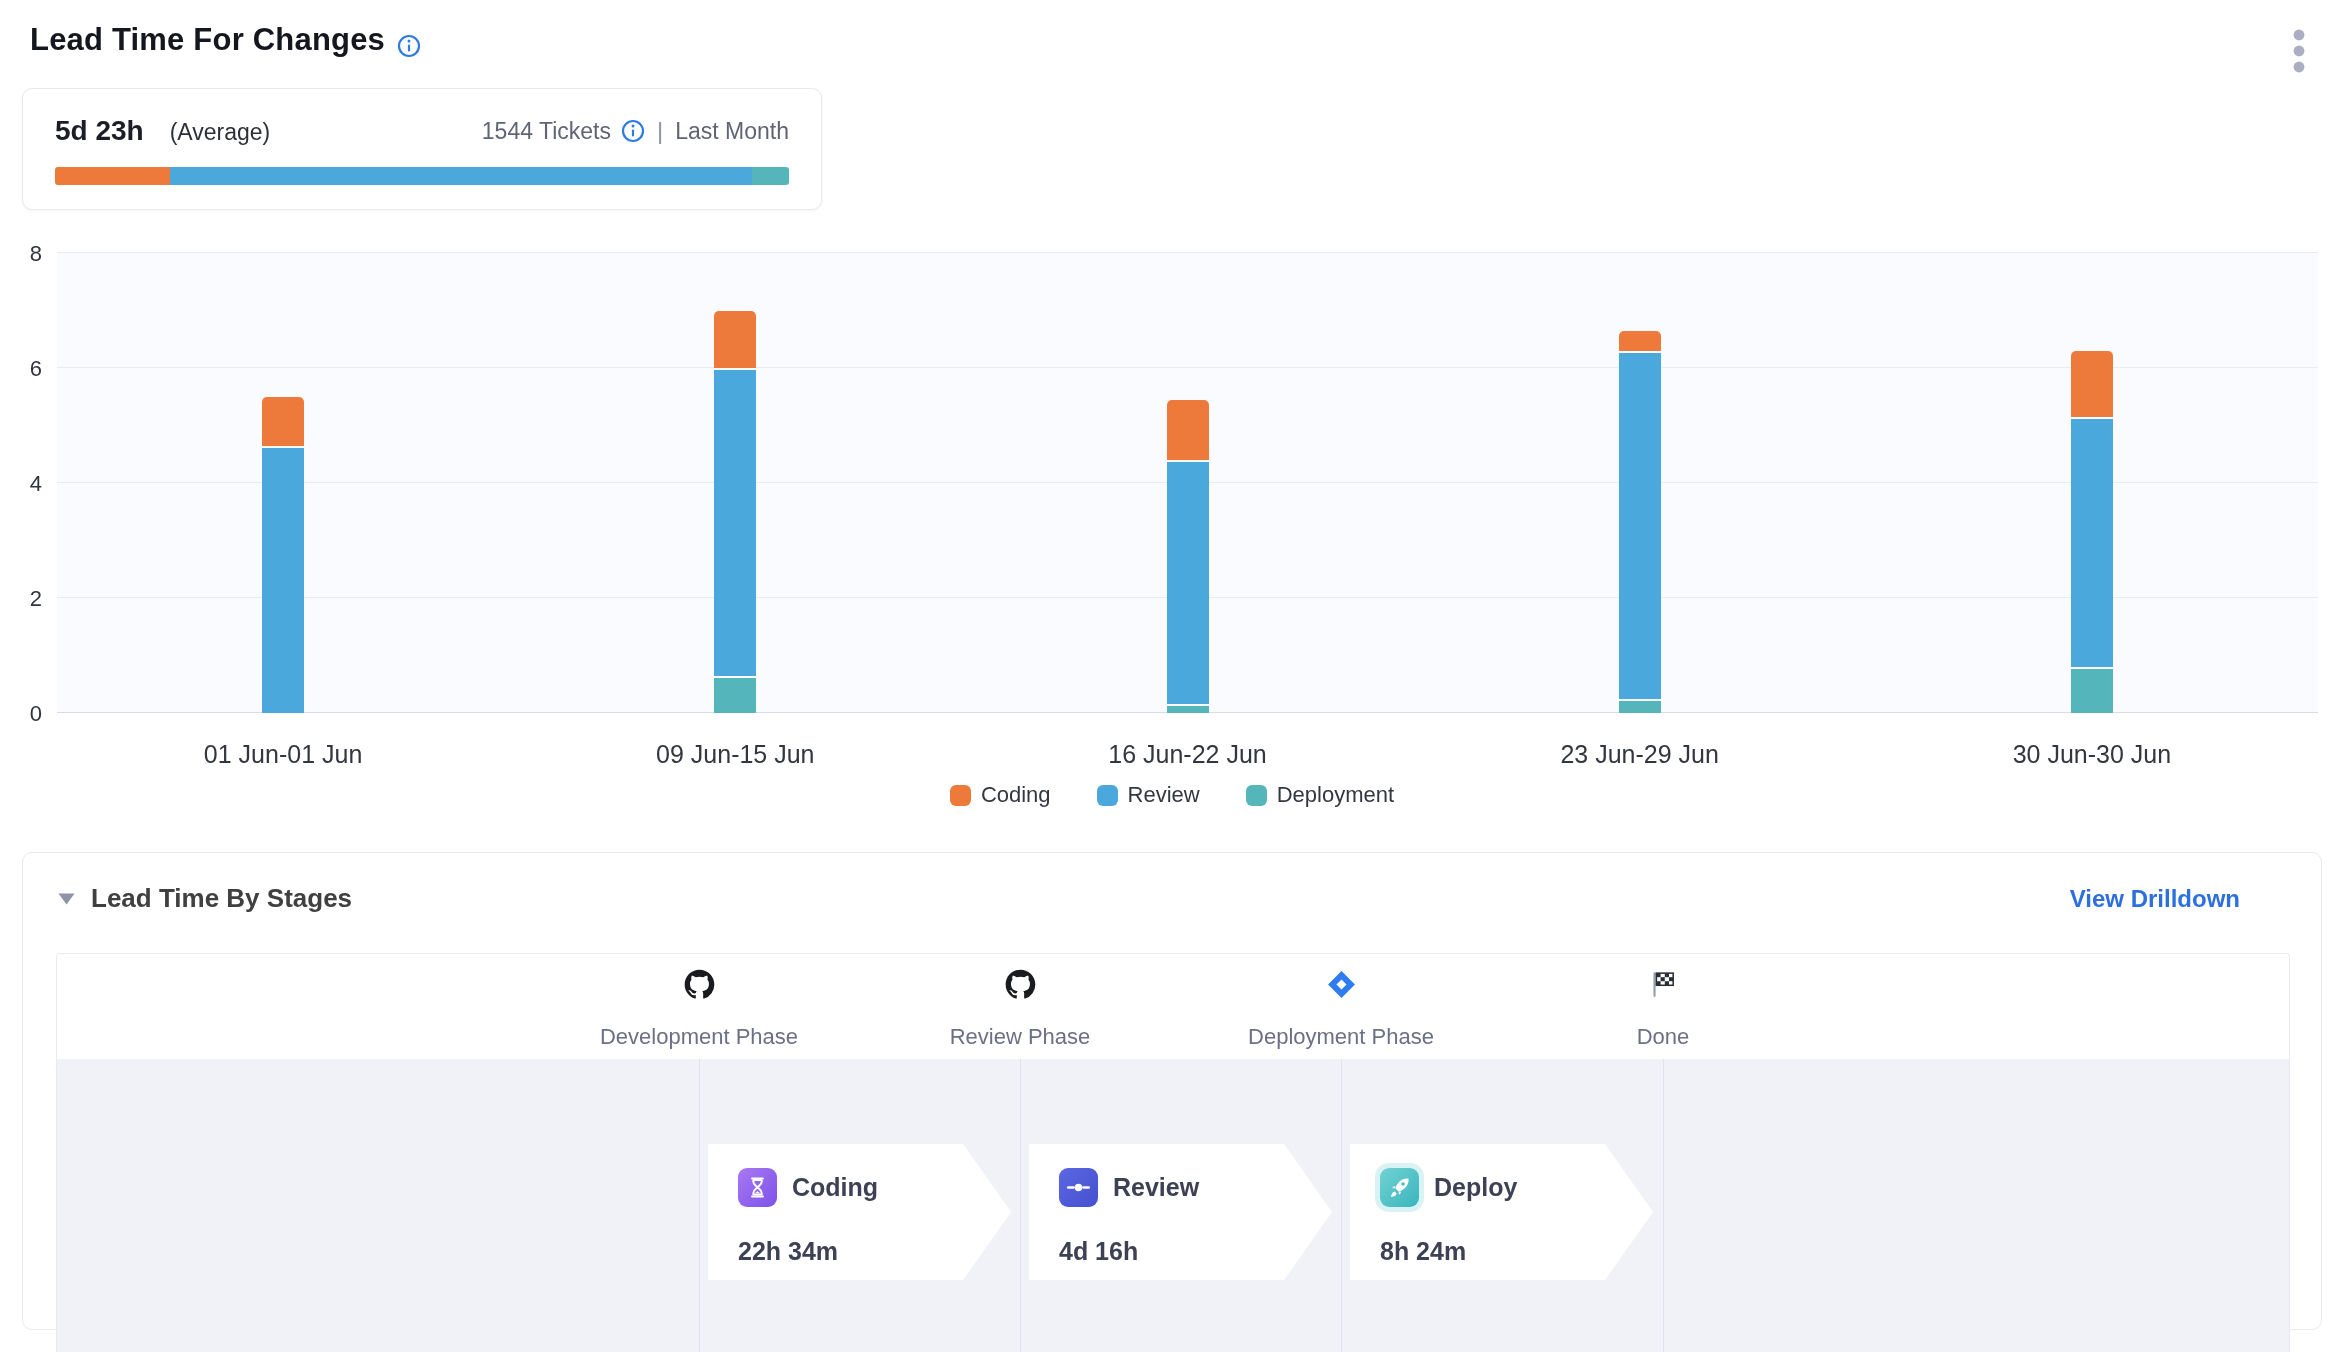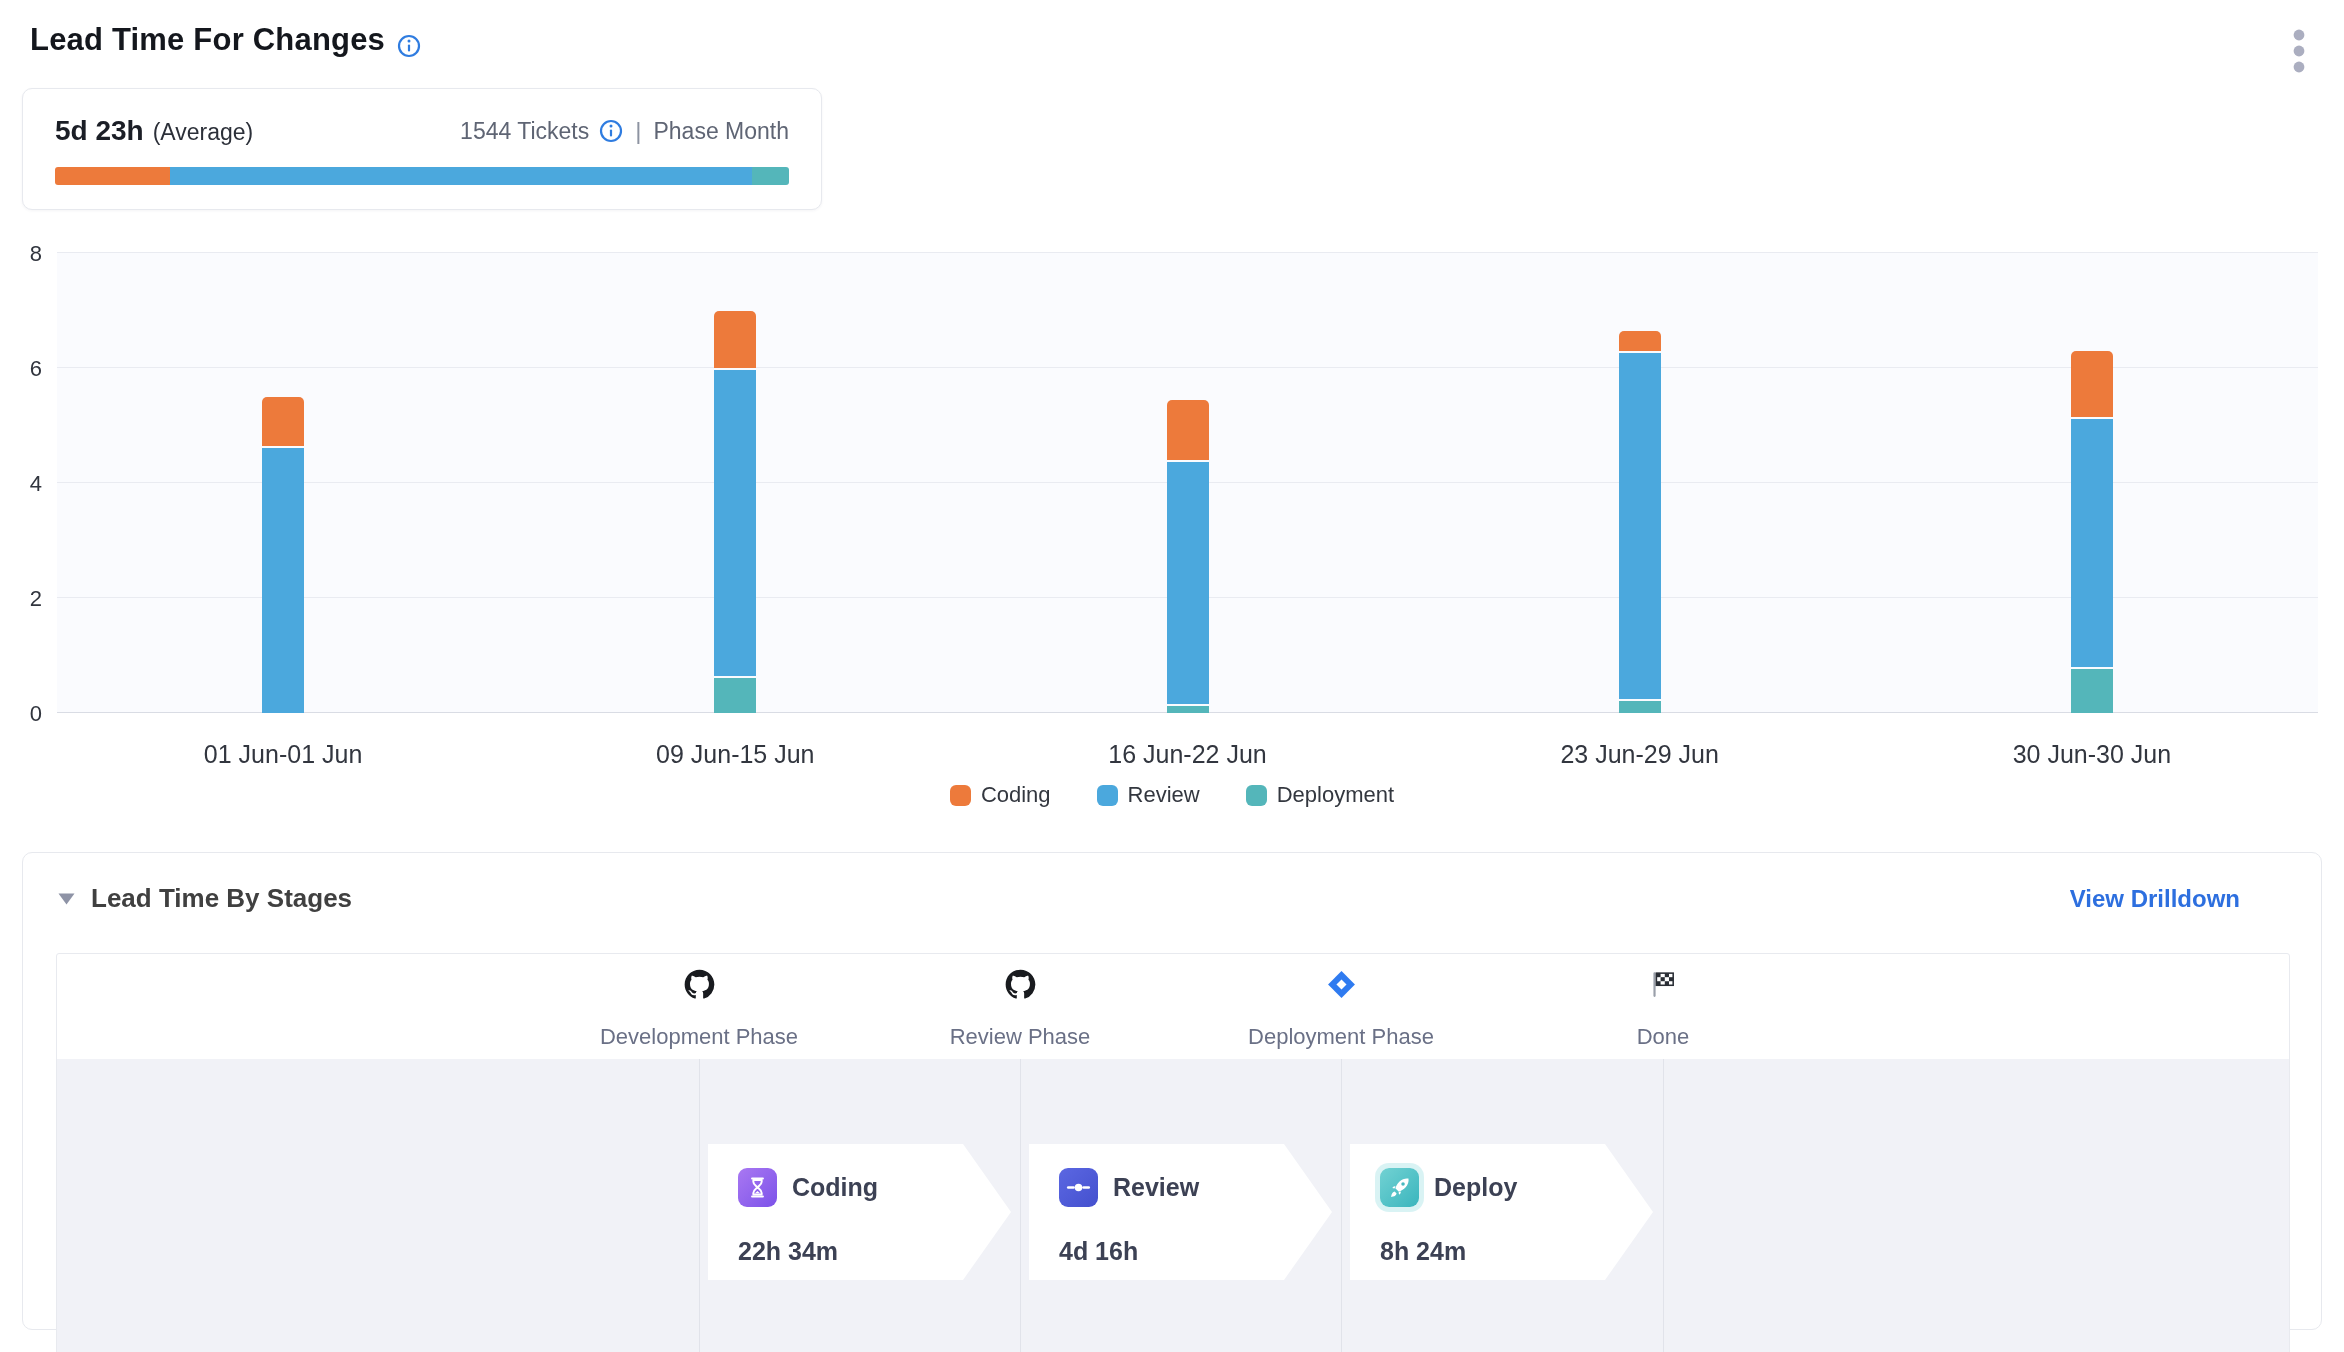--- a/index.html
+++ b/index.html
@@ -11,21 +11,21 @@
   .page-header { position:absolute; left:30px; top:22px; display:flex; align-items:flex-end; gap:12px; }
   .page-title { font-size:31px; font-weight:700; color:#14171d; letter-spacing:.2px; }
   .info-icon { width:24px; height:24px; display:inline-block; flex:0 0 auto; cursor:pointer; }
   .kebab { position:absolute; right:38px; top:28px; width:14px; height:46px; cursor:pointer; }
 
   
   .summary-card { position:absolute; left:22px; top:88px; width:800px; height:122px;
     border:1px solid #e7e9ee; border-radius:10px; background:#fff;
     box-shadow:0 1px 3px rgba(30,40,70,.05); }
   .summary-row { display:flex; justify-content:space-between; align-items:center; padding:26px 32px 0 32px; }
-  .summary-left { display:flex; align-items:baseline; gap:9px; }
+  .summary-left { display:flex; align-items:baseline; gap:26px; }
   .summary-value { font-size:28px; font-weight:700; color:#1b1e26; }
   .summary-suffix { font-size:23px; color:#2c3039; }
   .summary-right { display:flex; align-items:center; gap:10px; font-size:23px; color:#5f6574; }
   .summary-pipe { color:#8d93a1; font-size:24px; margin:0 2px; }
   .summary-bar { display:flex; height:18px; margin:20px 32px 0 32px; border-radius:3px; overflow:hidden; }
   .summary-bar .seg { height:100%; }
 
   
   .chart { position:absolute; left:0; top:240px; width:2344px; height:590px; }
   .plot { position:absolute; left:57px; top:13px; width:2261px; height:460px; background:#fafbfe; }
@@ -102,21 +102,21 @@
       <div class="summary-right">
         <span>1544 Tickets</span>
         <span class="info-icon">
           <svg viewBox="0 0 24 24">
               <circle cx="12" cy="12" r="10" fill="none" stroke="#2F7CE0" stroke-width="2.2"></circle>
               <rect x="10.9" y="10.4" width="2.2" height="7.2" rx="1.1" fill="#2F7CE0"></rect>
               <circle cx="12" cy="6.9" r="1.5" fill="#2F7CE0"></circle>
             </svg>
         </span>
         <span class="summary-pipe">|</span>
-        <span>Phase Month</span>
+        <span>Last Month</span>
       </div>
     </div>
     <div class="summary-bar">
         <div class="seg" style="width: 15.6%; background: rgb(237, 122, 59);"></div>
         <div class="seg" style="width: 79.4%; background: rgb(75, 168, 221);"></div>
         <div class="seg" style="width: 5%; background: rgb(84, 182, 186);"></div>
       </div>
   </div>
 
   <div class="chart">

